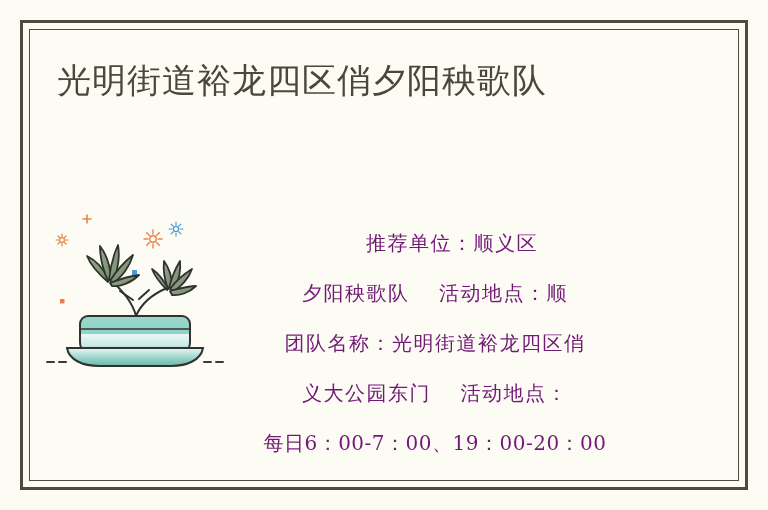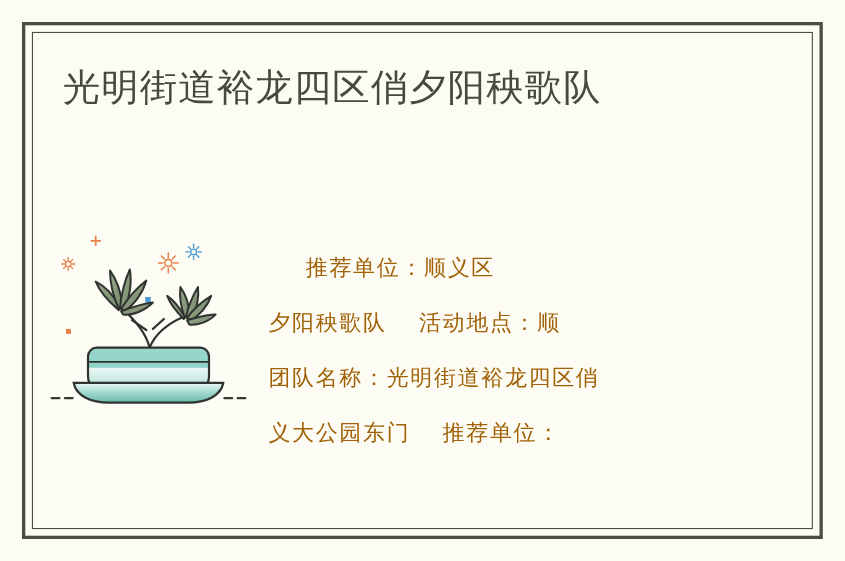--- a/index.html
+++ b/index.html
@@ -65,28 +65,29 @@
     width: 180px;
     height: 180px;
   }
   .illustration svg {
     display: block;
   }
 
   
   .body-text {
     position: absolute;
-    left: 244px;
+    left: 220px;
     top: 218px;
     width: 430px;
     font-family: "DejaVu Serif", "Liberation Serif", serif;
     font-size: 20px;
     line-height: 50px;
-    color: #a16207;
+    color: #701a75;
     letter-spacing: 1.5px;
+    text-align: center;
   }
   .body-text .line {
     white-space: pre;
     height: 50px;
   }
   .body-text .line.first {
     padding-left: 34px;
   }
   .body-text .line.last {
     letter-spacing: 0.5px;
@@ -209,16 +210,17 @@
         <line x1="159" y1="166" x2="166" y2="166"></line>
         <line x1="171" y1="166" x2="178" y2="166"></line>
       </g>
     </svg>
   </div>
 
   <div class="body-text">
     <div class="line first">推荐单位：顺义区</div>
     <div class="line">夕阳秧歌队　 活动地点：顺</div>
     <div class="line">团队名称：光明街道裕龙四区俏</div>
-    <div class="line">义大公园东门　 推荐单位：</div>
+    <div class="line">义大公园东门　 活动地点：</div>
+    <div class="line last">每日6：00-7：00、19：00-20：00</div>
   </div>
 
 </div>
 
 </body></html>

